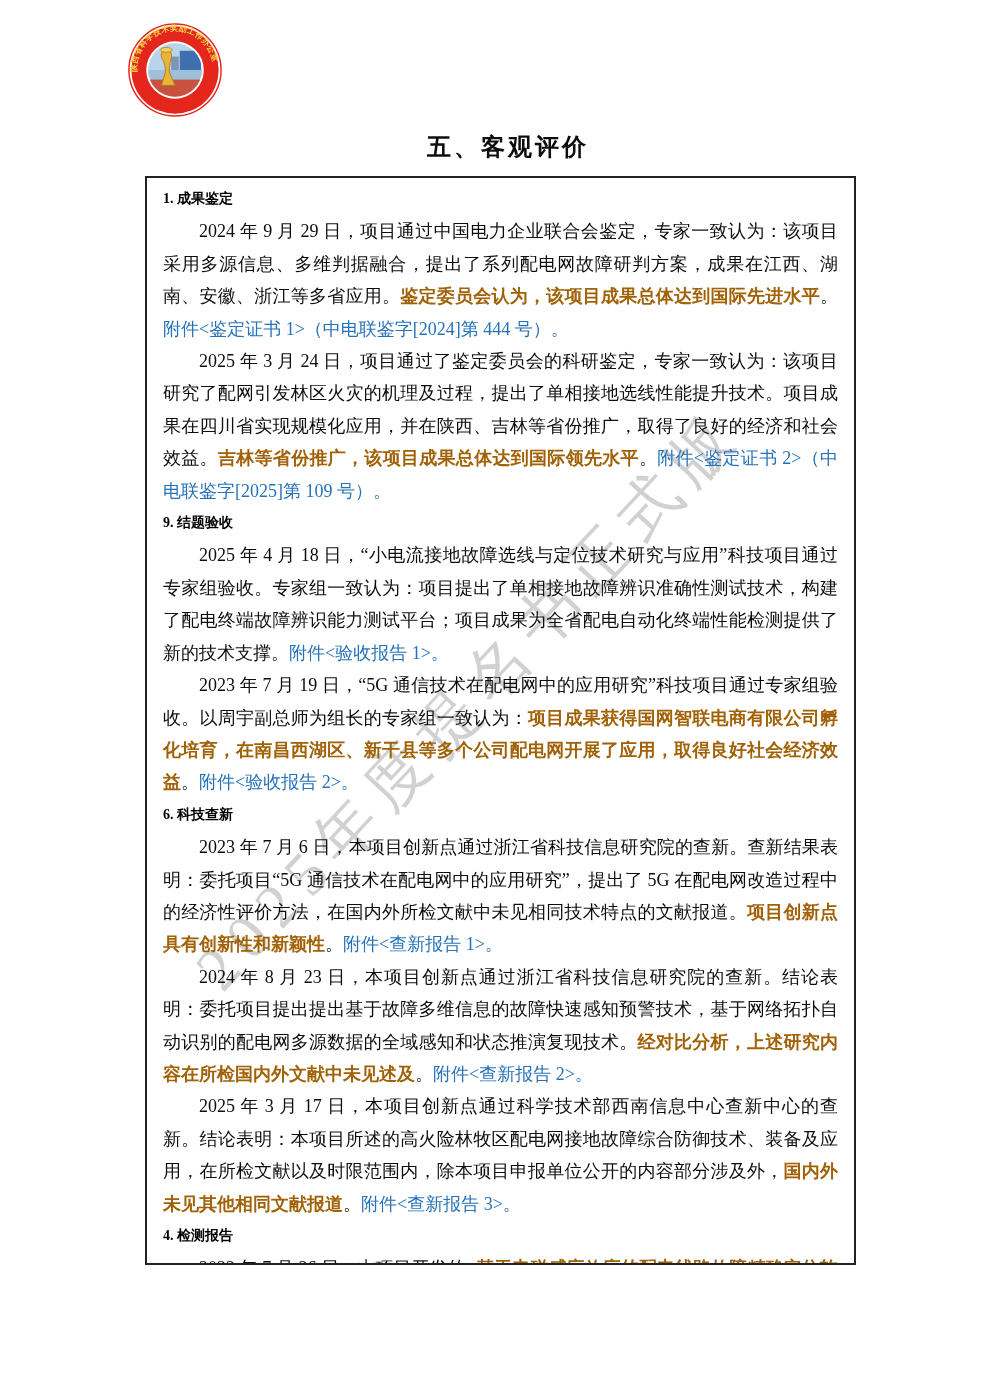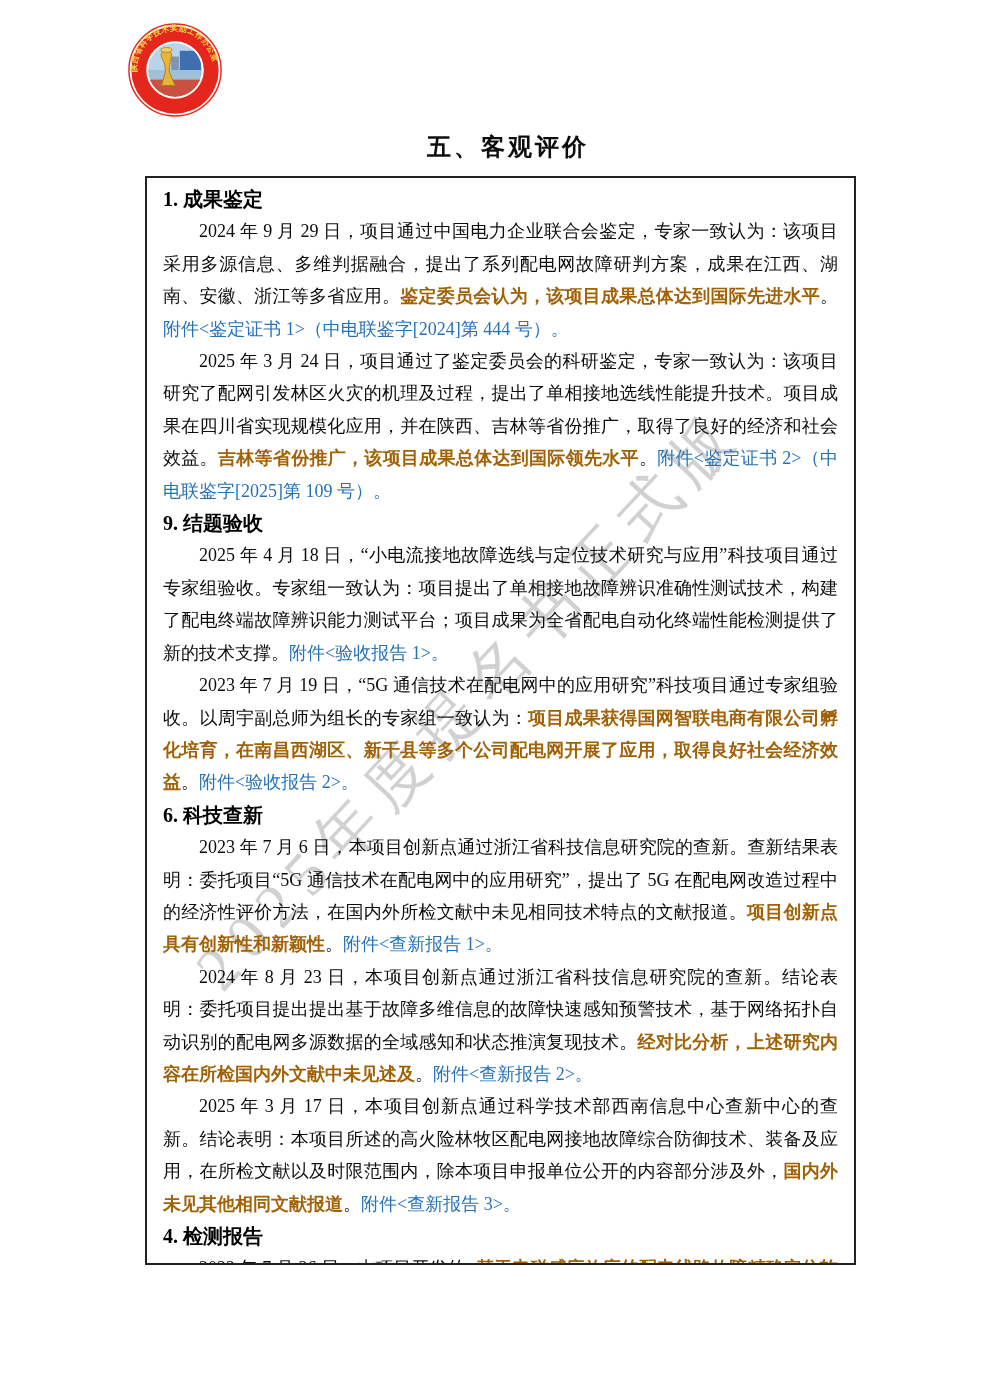--- a/index.html
+++ b/index.html
@@ -31,21 +31,21 @@
   .content-box{
     position:absolute;left:145px;top:176px;
     width:711px;height:1089px;
     border:2px solid var(--border);
     padding:5px 16px 0 16px;
     overflow:hidden;
     z-index:2;
     background:transparent;
   }
   .sec-heading{
-    font-size:20px;font-weight:700;line-height:32.4px;
+    font-size:14px;font-weight:700;line-height:32.4px;
     color:#000;
   }
   .para{
     margin:0;
     text-indent:2em;
     text-align:justify;
     font-size:18px;
     line-height:32.4px;
   }
   .bold{font-weight:700;color:#a16207;}

